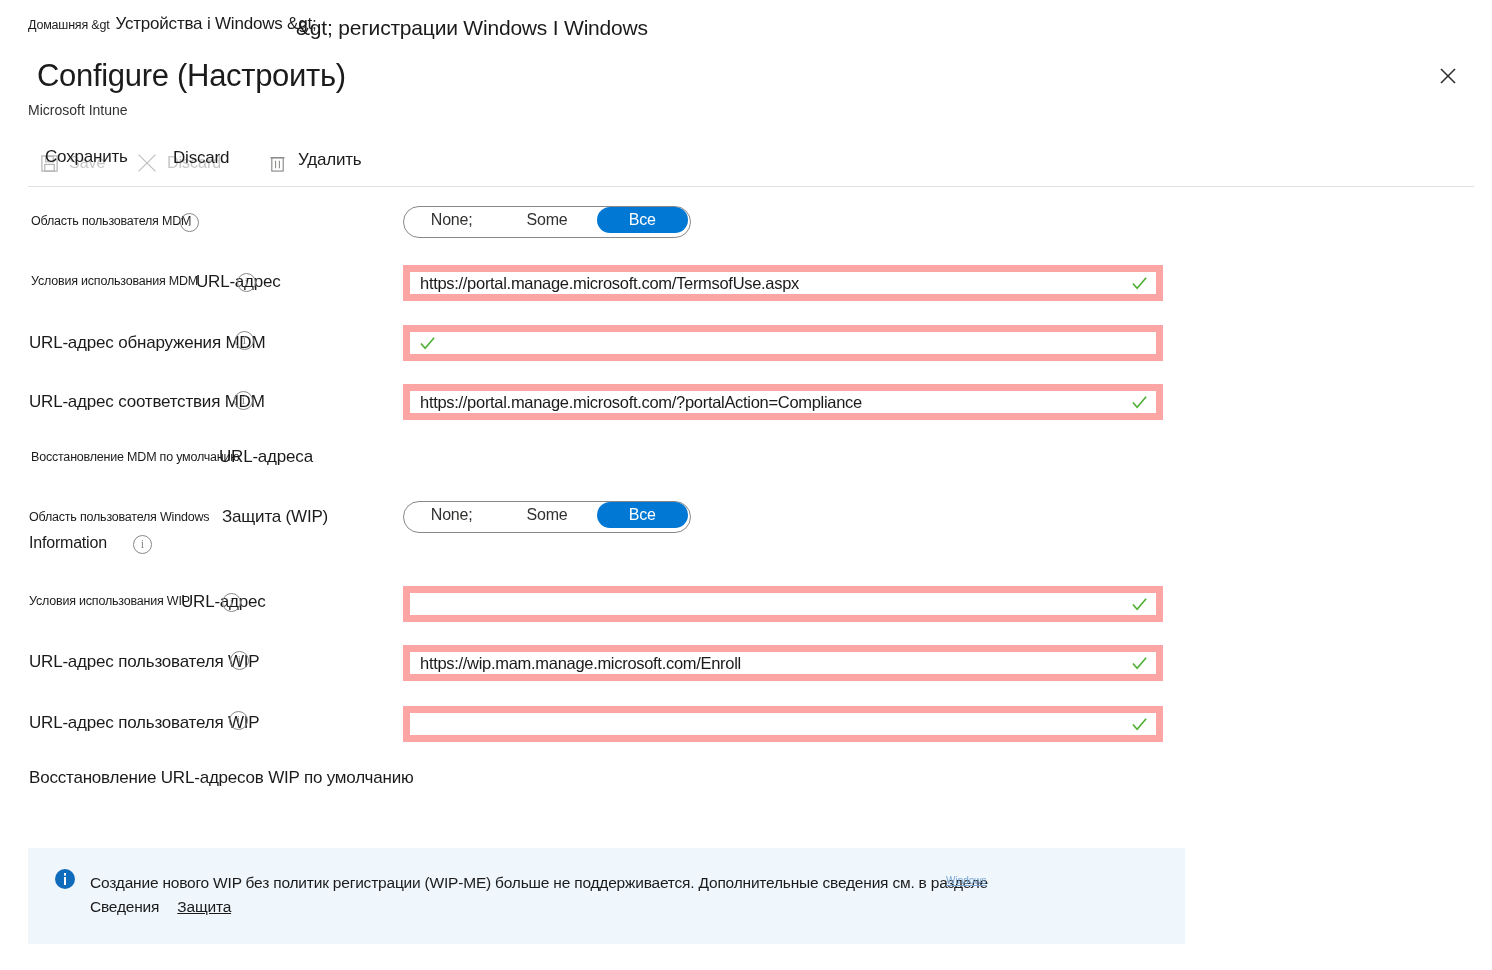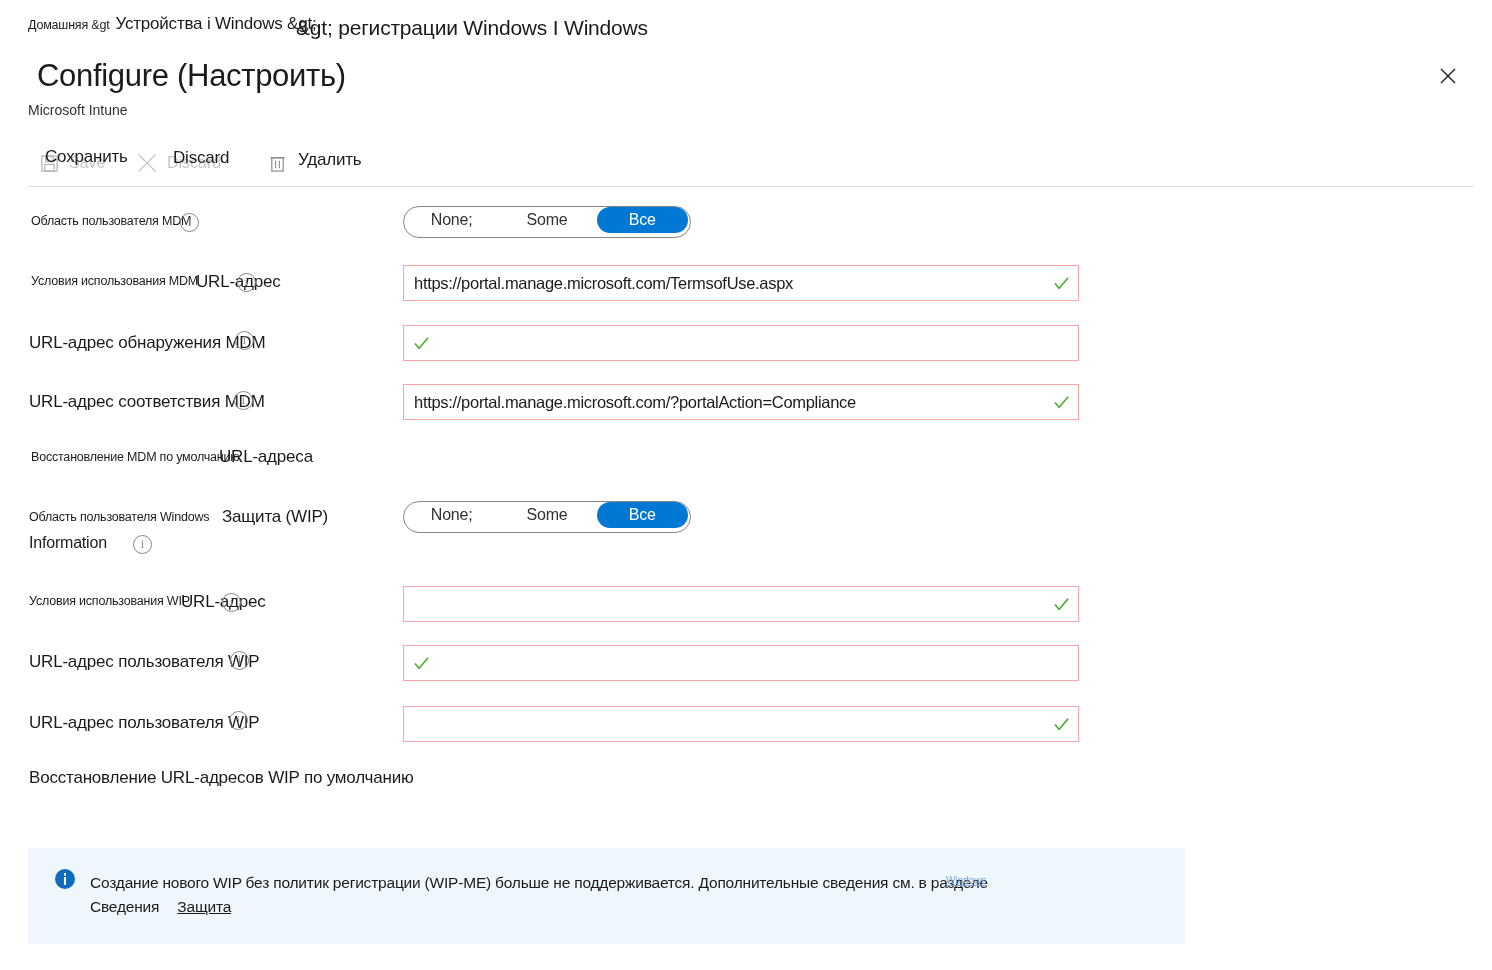--- a/index.html
+++ b/index.html
@@ -177,23 +177,23 @@
   }
   .pill-opt.selected {
     background: #0078d4;
     color: #ffffff;
   }
 
   
   .field {
     position: absolute;
     left: 403px;
-    width: 676px;
+    width: 760px;
     height: 36px;
-    border: 1px solid #fca5a5;
+    border: 7px solid #fca5a5;
     background: #ffffff;
     box-sizing: border-box;
     display: flex;
     align-items: center;
   }
   .field input {
     flex: 1;
     border: none;
     outline: none;
     font-family: "Liberation Sans", sans-serif;
@@ -390,20 +390,21 @@
   <span class="check">
     <svg width="17" height="17" viewBox="0 0 18 18">
         <polyline points="2,9 6.5,14 16,3" fill="none" stroke="#4caf32" stroke-width="1.7"></polyline>
       </svg>
   </span>
 </div>
 
 <div class="label-ru" style="left:29px; top:652px;">URL-адрес пользователя WIP</div>
 <div class="info-outline" style="left:230px; top:651px;">i</div>
 <div class="field" style="top:645px;">
+  <input type="text" value="https://wip.mam.manage.microsoft.com/Enroll" style="">
   <span class="check">
     <svg width="17" height="17" viewBox="0 0 18 18">
         <polyline points="2,9 6.5,14 16,3" fill="none" stroke="#4caf32" stroke-width="1.7"></polyline>
       </svg>
   </span>
 </div>
 
 <div class="label-ru" style="left:29px; top:713px;">URL-адрес пользователя WIP</div>
 <div class="info-outline" style="left:229px; top:711px;">i</div>
 <div class="field" style="top:706px;">

